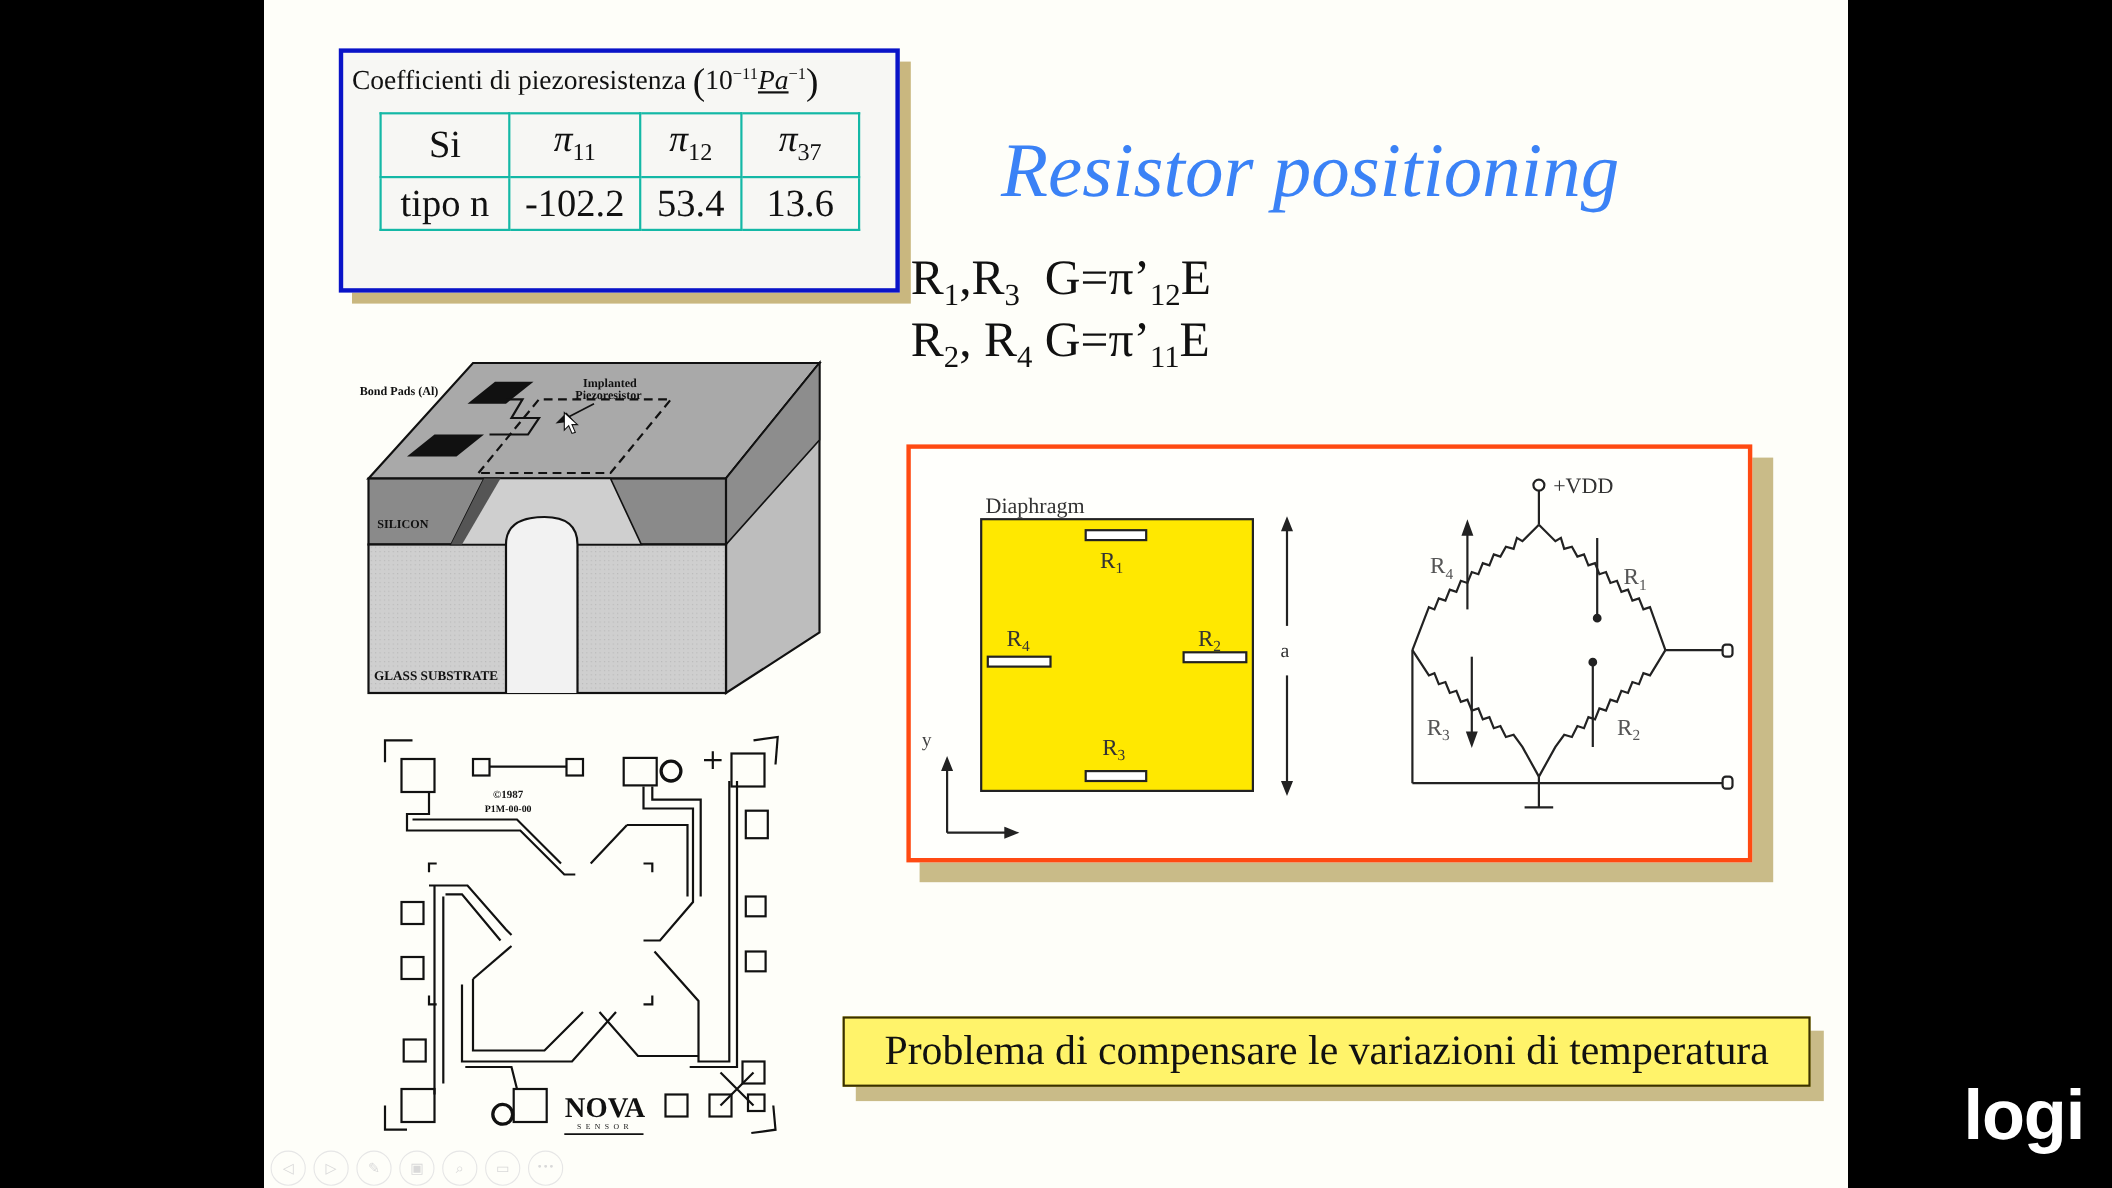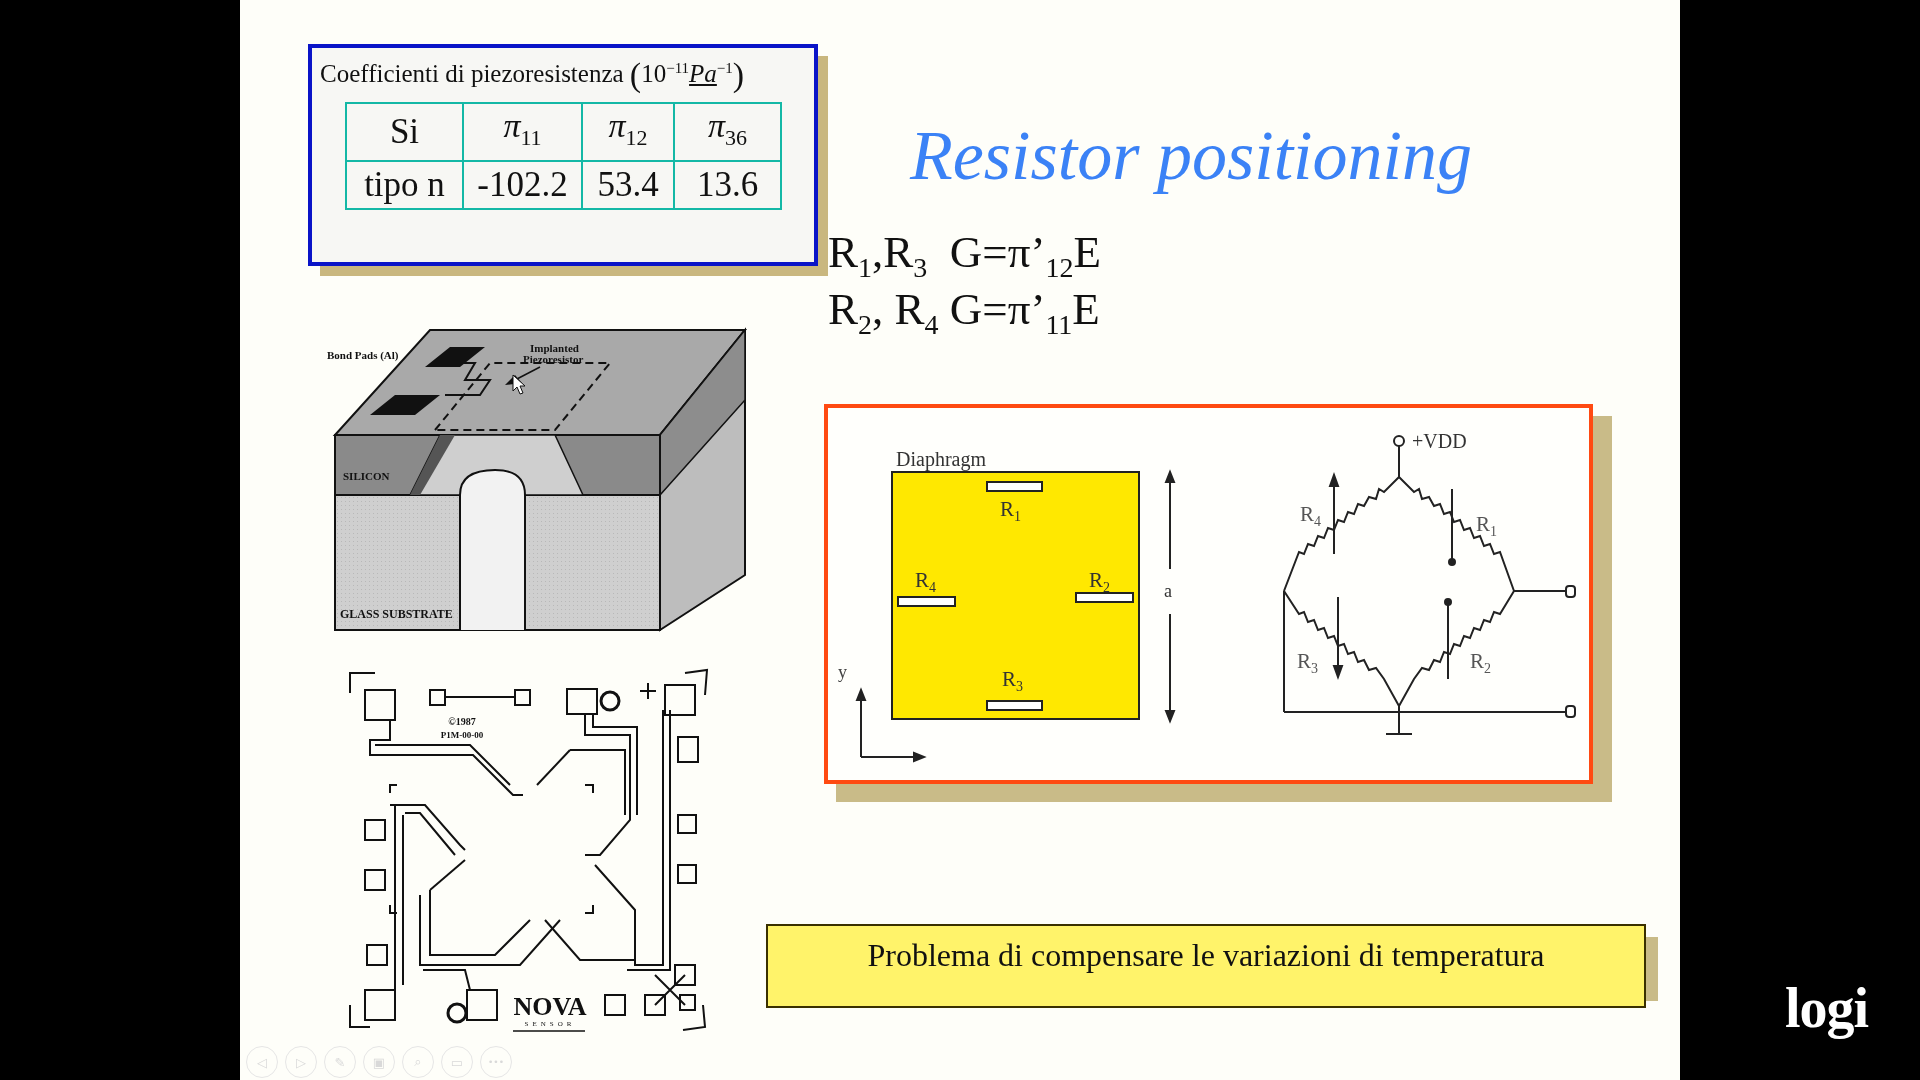--- a/index.html
+++ b/index.html
@@ -51,36 +51,36 @@
   
   .orange-shadow { left:836px; top:416px; width:776px; height:386px; background:#c9bb88; }
   .orange-frame {
     left:824px; top:404px; width:769px; height:380px; background:#fffffc;
     border:4px solid #ff4a12; box-sizing:border-box;
   }
 
   
   .banner-shadow { left:778px; top:937px; width:880px; height:64px; background:#c9bb88; }
   .banner {
-    left:766px; top:924px; width:880px; height:84px; background:#fff36a;
+    left:766px; top:924px; width:880px; height:64px; background:#fff36a;
     border:2px solid #3a3000; box-sizing:border-box;
-    font-size:32px; color:#111; line-height:58px; text-align:center; white-space:nowrap;
+    font-size:38px; color:#111; line-height:58px; text-align:center; white-space:nowrap;
   }
 
   
   .controls { left:246px; top:1046px; display:flex; gap:7px; }
   .ctrl {
     width:30px; height:30px; border:1.5px solid #e6e6e6; border-radius:50%;
     display:flex; align-items:center; justify-content:center; color:#d9d9d9; font-size:13px;
     font-family:"DejaVu Sans", sans-serif;
   }
 
   .logi {
-    left:1785px; top:976px; font-family:Liberation Serif, serif;
-    font-size:56px; color:#fff; font-weight:bold; letter-spacing:-1px;
+    left:1785px; top:976px; font-family:Liberation Sans, sans-serif;
+    font-size:64px; color:#fff; font-weight:bold; letter-spacing:-1px;
   }
 
   svg text { font-family:"Liberation Serif", "DejaVu Serif", serif; }
 </style>
 </head>
 <body>
 
 <div class="slide"></div>
 
 <div class="abs table-shadow"></div>
@@ -88,21 +88,21 @@
   <div class="table-caption">
     <span>Coefficienti di piezoresistenza</span>
     <span class="paren">(</span><span>10</span><sup>−11</sup><i>Pa</i><sup>−1</sup><span class="paren">)</span>
   </div>
   <table class="coef">
     <tbody>
         <tr>
       <td class="c0"><span>Si</span></td>
       <td class="c1"><span class="pi">π</span><sub>11</sub></td>
       <td class="c2"><span class="pi">π</span><sub>12</sub></td>
-      <td class="c3"><span class="pi">π</span><sub>36</sub></td>
+      <td class="c3"><span class="pi">π</span><sub>37</sub></td>
     </tr>
     <tr>
       <td>tipo n</td>
       <td>-102.2</td>
       <td>53.4</td>
       <td>13.6</td>
     </tr>
   </tbody>
     </table>
 </div>

